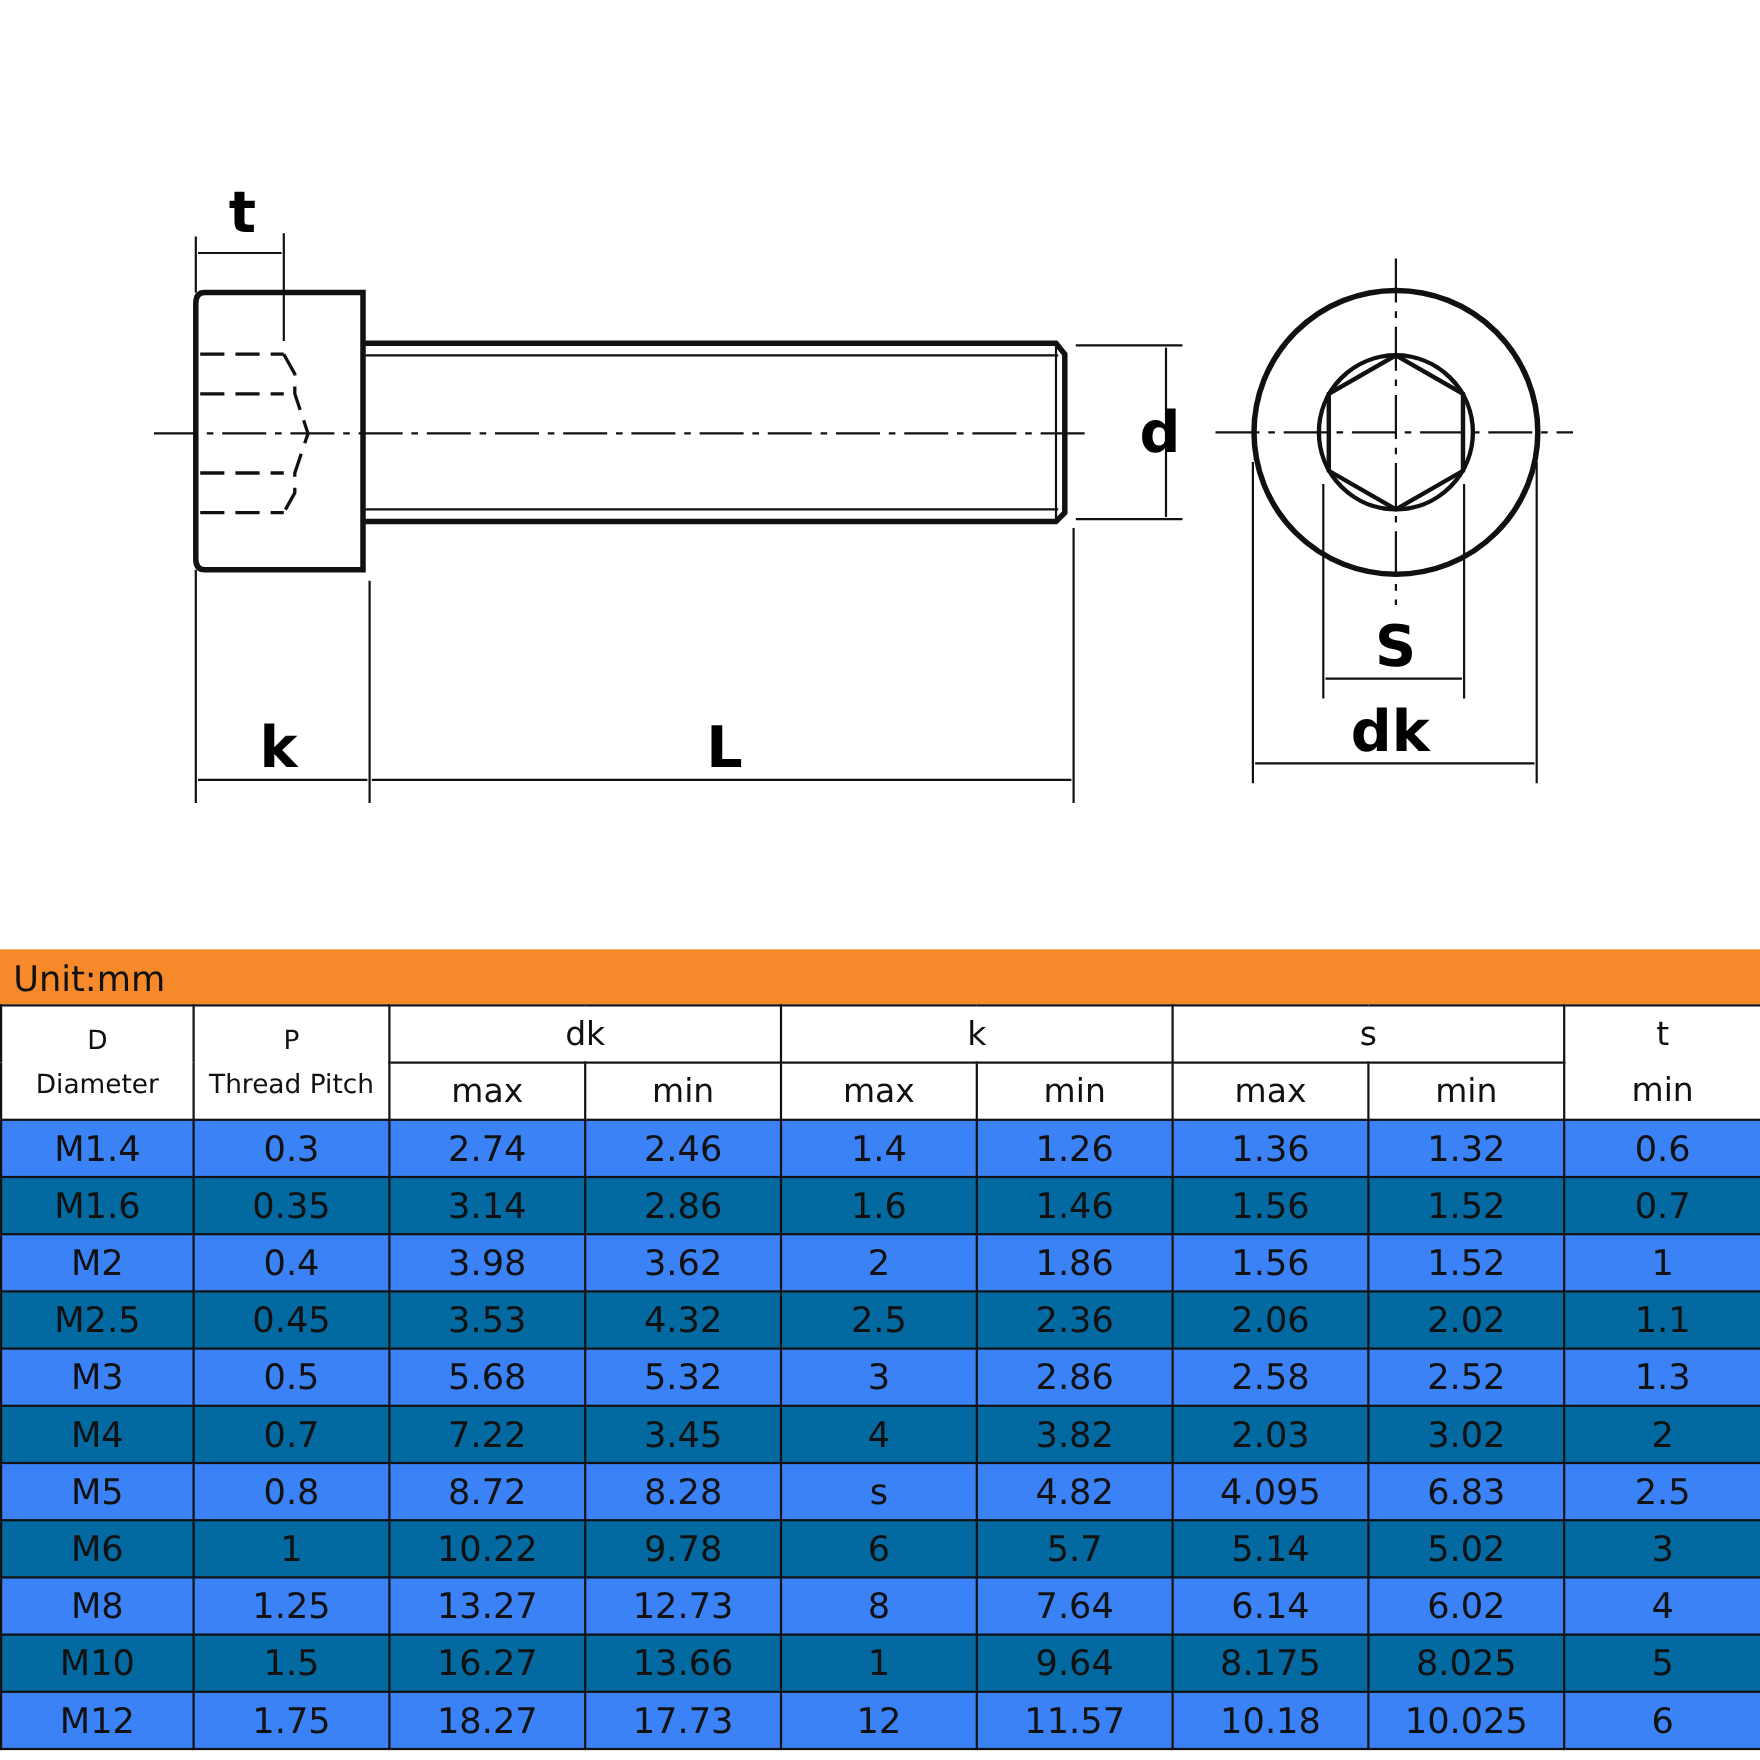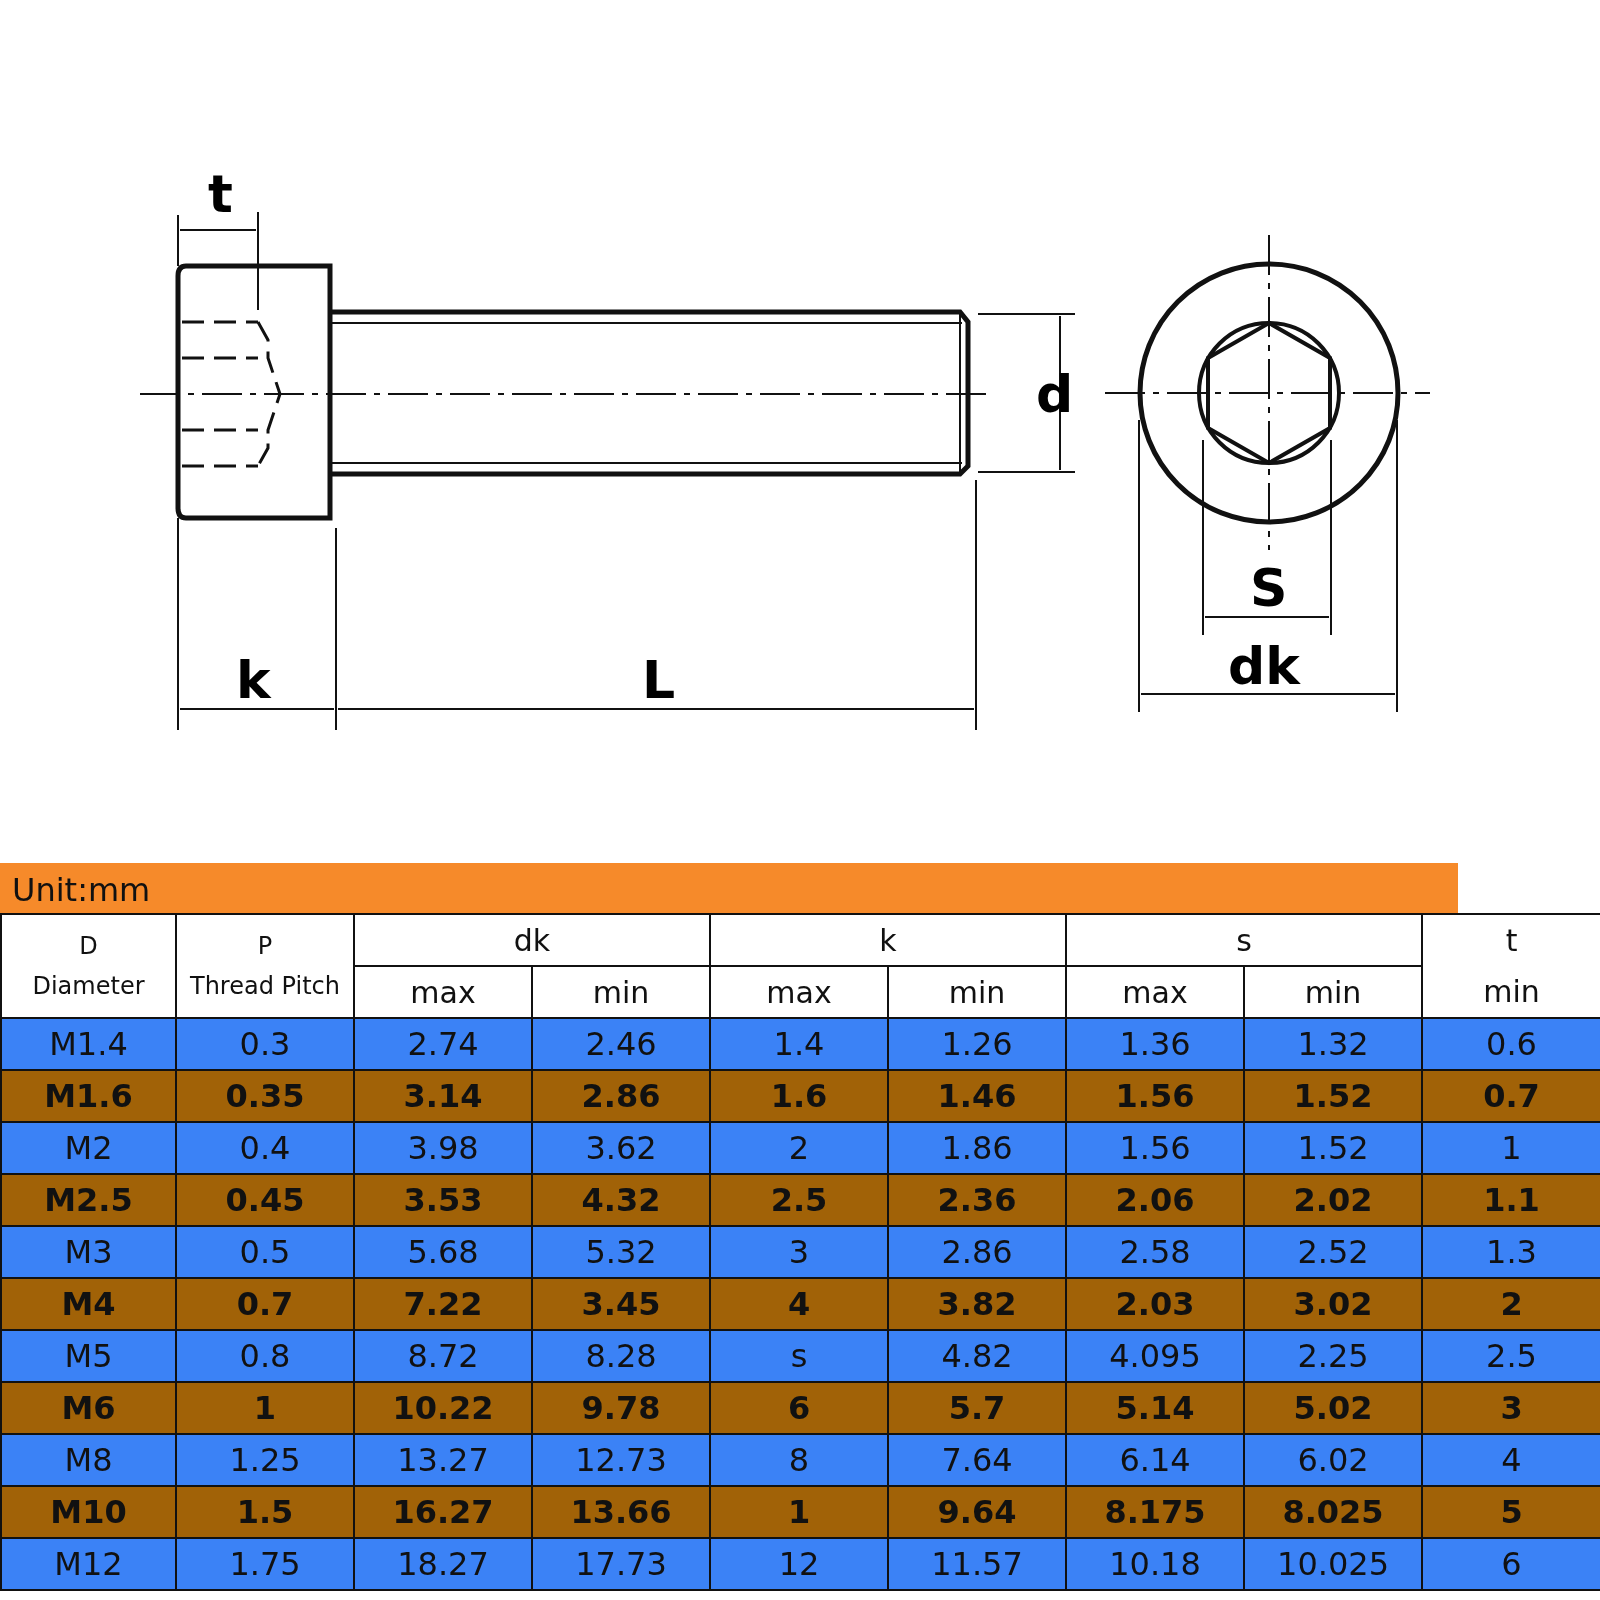--- a/index.html
+++ b/index.html
@@ -1,28 +1,28 @@
 <!DOCTYPE html>
 <html><head>
   <meta charset="utf-8">
   <style>
     html, body { margin: 0; padding: 0; background: #ffffff; }
     body { width: 1600px; height: 1600px; position: relative; overflow: hidden; font-family: "Liberation Sans", sans-serif; }
     .drawing { position: absolute; left: 0; top: 0; width: 1600px; height: 840px; }
     .drawing svg { position: absolute; left: 0; top: 0; }
     .dim-label { position: absolute; font-family: "DejaVu Sans", sans-serif; font-weight: bold; font-size: 52px; color: #000; line-height: 1; }
-    .unit-bar { position: absolute; left: 0; top: 863px; width: 1458px; height: 50px; background: #f68a2a; }
+    .unit-bar { position: absolute; left: 0; top: 863px; width: 1600px; height: 50px; background: #f68a2a; }
     .unit-bar span { position: absolute; left: 12px; top: 8px; font-family: "DejaVu Sans", sans-serif; font-size: 32px; color: #111; }
     table.spec { position: absolute; left: 0; top: 913px; border-collapse: collapse; table-layout: fixed; width: 1600px; }
     table.spec td, table.spec th { border: 2px solid #111; text-align: center; padding: 0; font-family: "DejaVu Sans", sans-serif; font-weight: normal; color: #111; }
     table.spec th { font-size: 30px; height: 50px; background: #fff; }
     table.spec th.small { font-size: 24px; line-height: 40px; }
     table.spec td { font-size: 32px; height: 50px; }
     table.spec tr.odd td { background: #3b82f6; }
-    table.spec tr.even td { background: #a16207; font-weight: bold; }
+    table.spec tr.even td { background: #0369a1; }
   </style>
 </head>
 <body>
 
 <div class="drawing">
   <svg width="1600" height="840" viewBox="0 0 1600 840">
     <g fill="none" stroke="#111" stroke-width="3">
 
       <path d="M186 266 L330 266 L330 518 L186 518 Q178 518 178 508 L178 276 Q178 266 186 266 Z" stroke-width="5"></path>
 
@@ -186,21 +186,21 @@
     <td>2</td>
   </tr>
       <tr class="odd">
     <td>M5</td>
     <td>0.8</td>
     <td>8.72</td>
     <td>8.28</td>
     <td>s</td>
     <td>4.82</td>
     <td>4.095</td>
-    <td>2.25</td>
+    <td>6.83</td>
     <td>2.5</td>
   </tr>
       <tr class="even">
     <td>M6</td>
     <td>1</td>
     <td>10.22</td>
     <td>9.78</td>
     <td>6</td>
     <td>5.7</td>
     <td>5.14</td>

